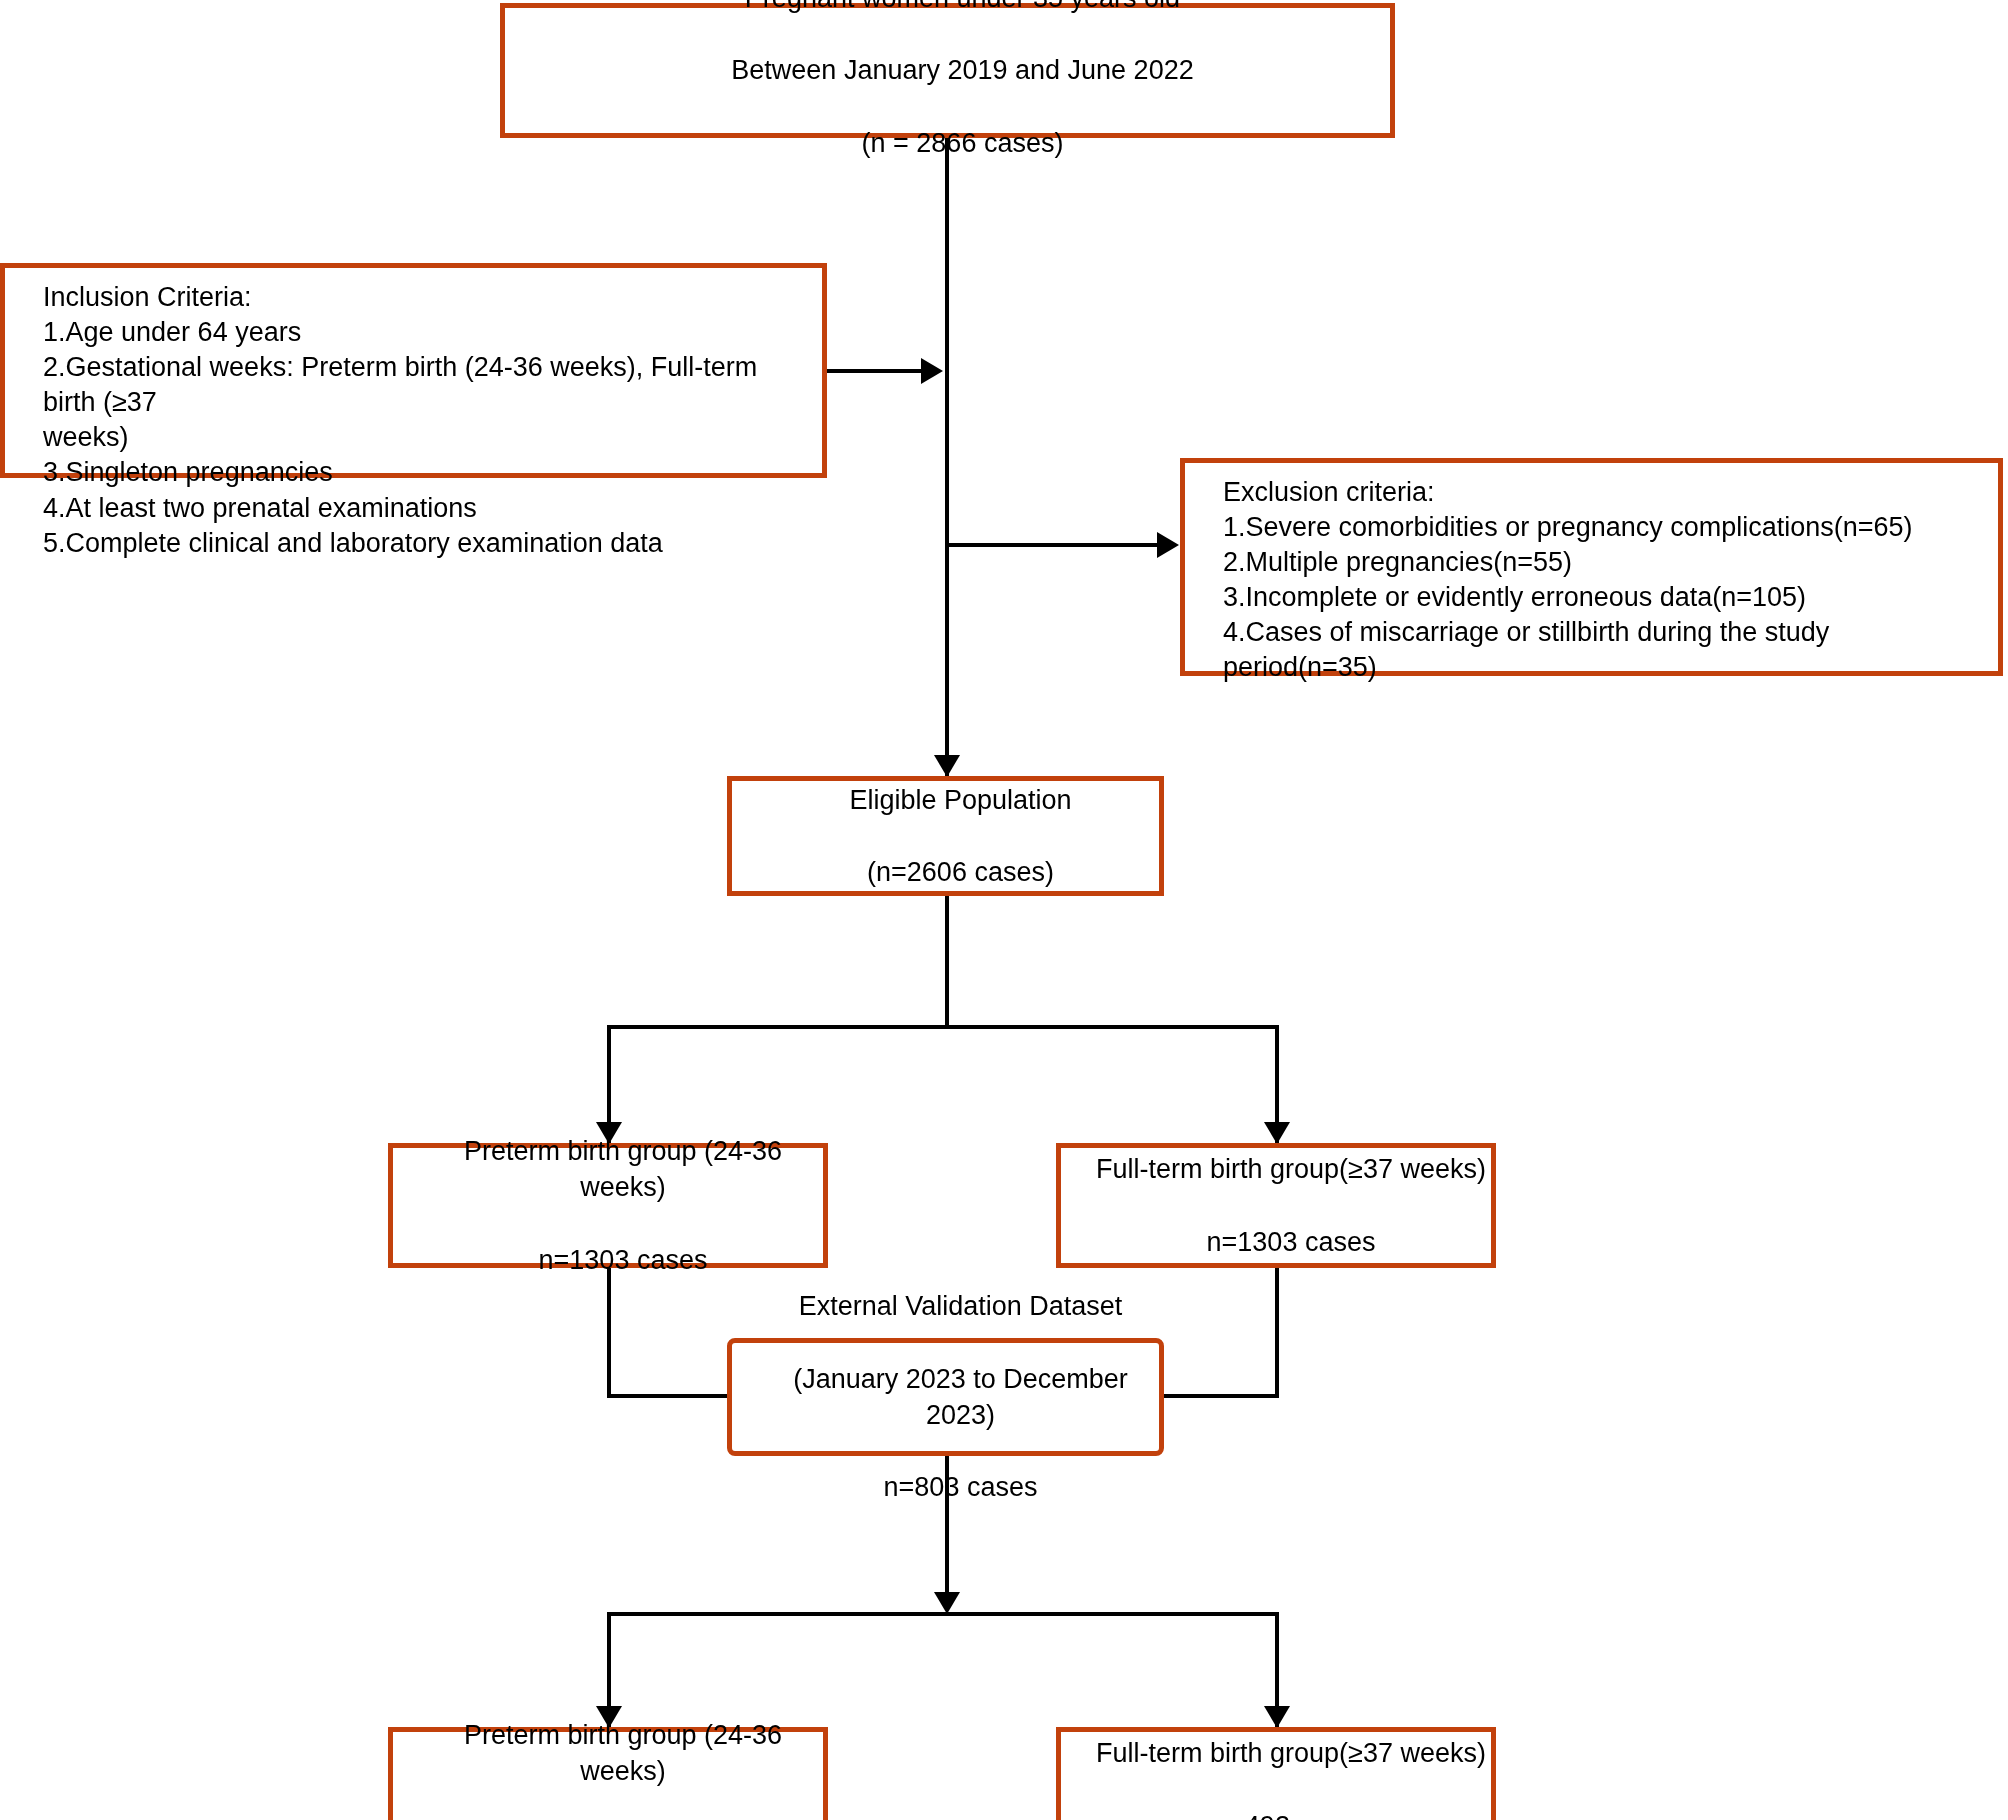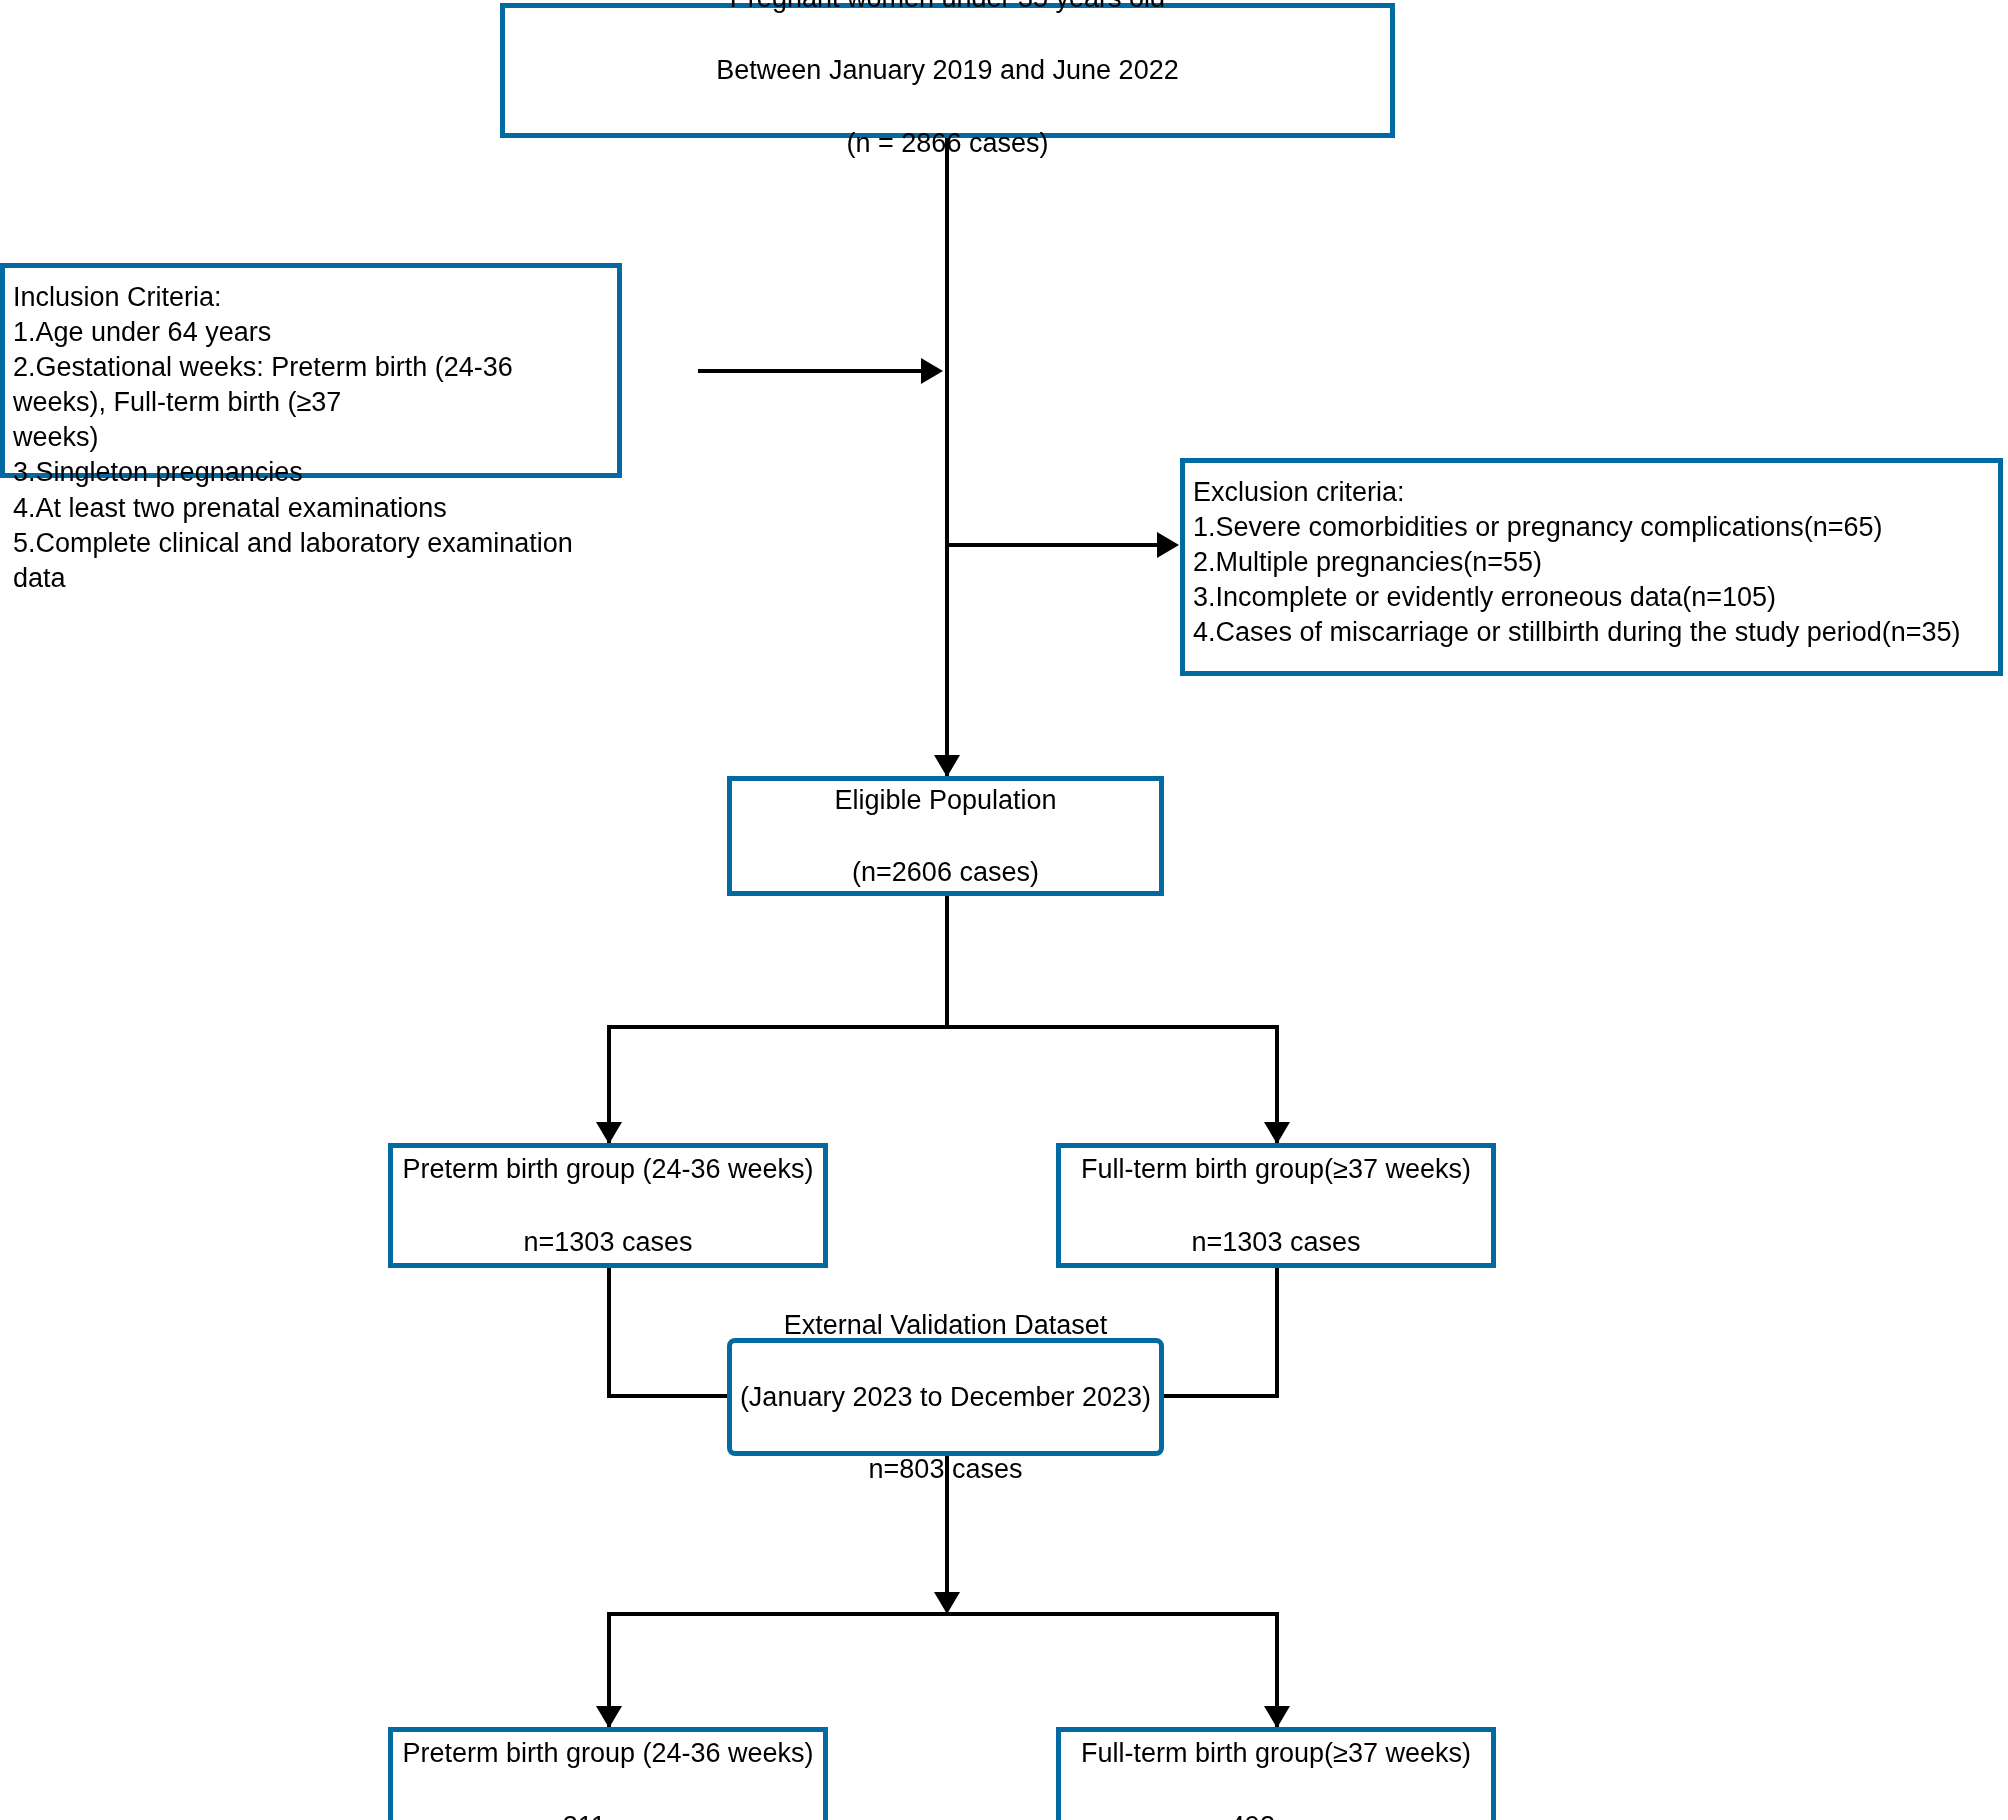--- a/index.html
+++ b/index.html
@@ -15,25 +15,26 @@
     position: relative;
     width: 2008px;
     height: 1820px;
     background: #ffffff;
     overflow: hidden;
   }
   .node {
     position: absolute;
     box-sizing: border-box;
     background: #ffffff;
-    border: 5px solid #0369a1;
+    border: 5px solid #c2410c;
     display: flex;
     align-items: center;
     justify-content: center;
     z-index: 3;
+    padding-left: 30px;
   }
   .node .inner {
     width: 100%;
   }
   .center-text {
     text-align: center;
     font-size: 27px;
     line-height: 1.34;
     white-space: pre-line;
   }
@@ -89,21 +90,21 @@
     <div class="inner center-text">
       <div>Pregnant women under 35 years old</div>
       <div>Between January 2019 and June 2022</div>
       <div>(n = 2866 cases)</div>
     </div>
   </div>
 
   <div class="vline" style="left:945px; top:138px; height:638px;"></div>
   <div class="arrowhead arrow-down" style="left:934px; top:755px;"></div>
 
-  <div class="node listbox" style="left:0px; top:263px; width:622px; height:215px;">
+  <div class="node listbox" style="left:0px; top:263px; width:827px; height:215px;">
     <div class="inner left-text">
       <span class="ln">Inclusion Criteria:</span>
       <span class="ln">1.Age under 64 years</span>
       <span class="ln">2.Gestational weeks: Preterm birth (24-36 weeks), Full-term birth (≥37</span>
       <span class="ln">weeks)</span>
       <span class="ln">3.Singleton pregnancies</span>
       <span class="ln">4.At least two prenatal examinations</span>
       <span class="ln">5.Complete clinical and laboratory examination data</span>
     </div>
   </div>

